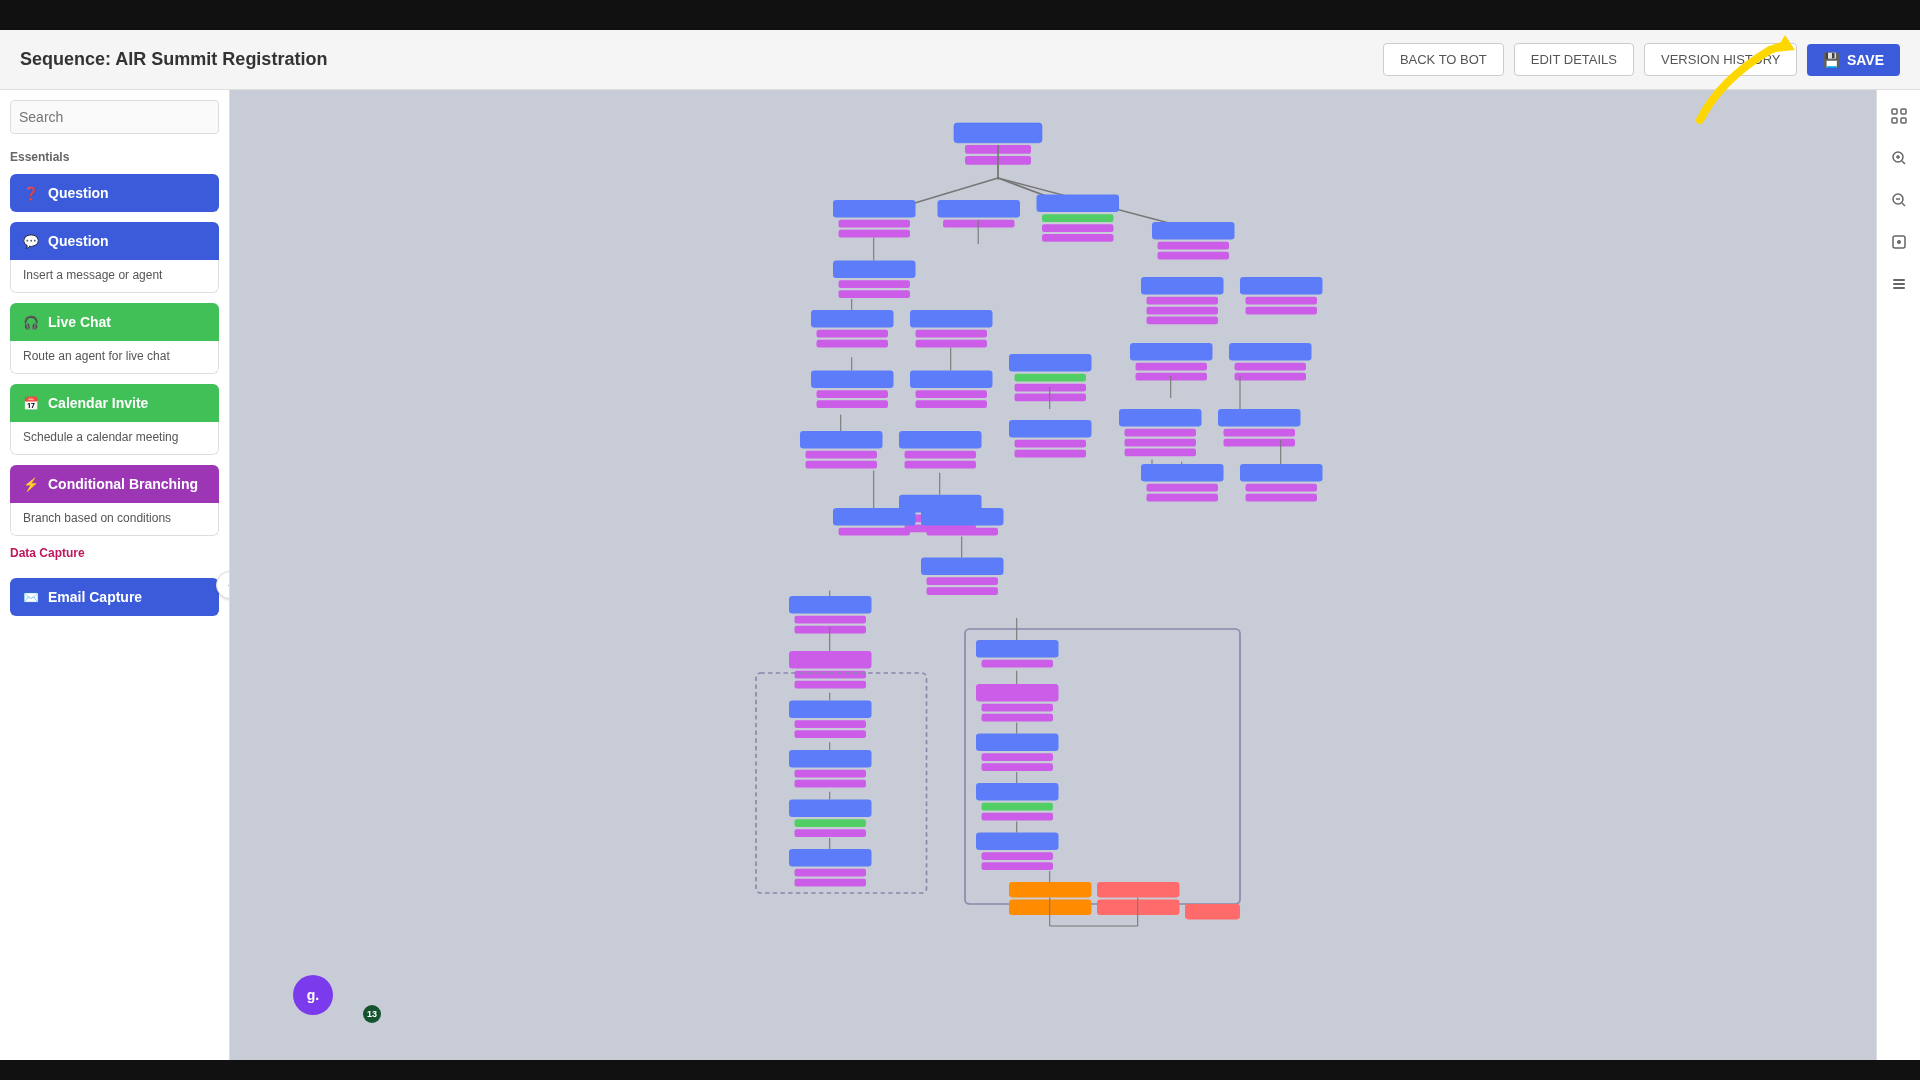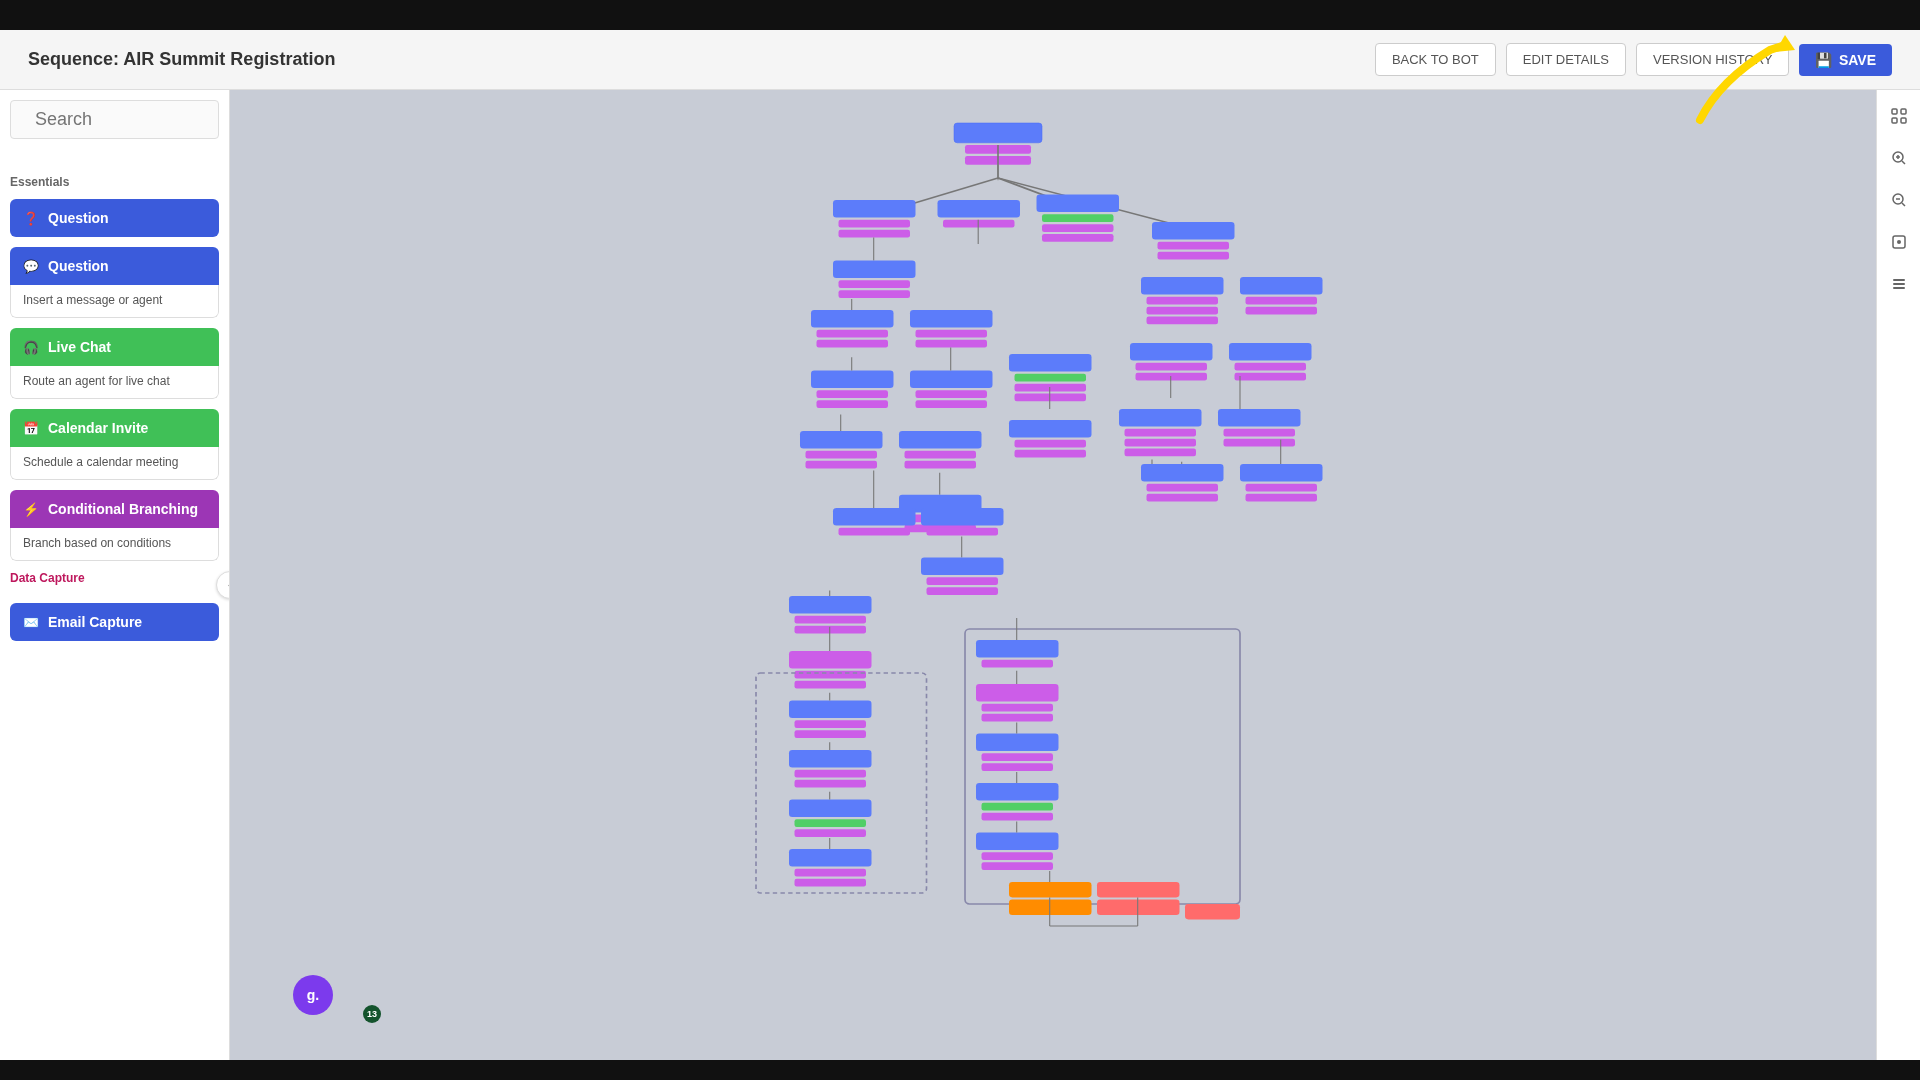--- a/index.html
+++ b/index.html
@@ -20,21 +20,21 @@
     }
 
     
     .header {
       width: 100%;
       height: 60px;
       background: #f5f5f5;
       display: flex;
       align-items: center;
       justify-content: space-between;
-      padding: 0 28px;
+      padding: 0 20px;
       border-bottom: 1px solid #ddd;
     }
 
     .header-title {
       font-size: 18px;
       font-weight: 600;
       color: #333;
     }
 
     .header-buttons {
@@ -82,37 +82,37 @@
       background: white;
       border-right: 1px solid #ddd;
       overflow-y: auto;
       overflow-x: hidden;
       padding: 10px;
       position: relative;
     }
 
     .search-input {
       width: 100%;
-      padding: 8px 24px;
+      padding: 8px 8px;
       border: 1px solid #ddd;
       border-radius: 4px;
-      font-size: 18px;
+      font-size: 14px;
       color: #999;
       margin-bottom: 16px;
       outline: none;
       background: #fafafa;
     }
 
     .section-label {
       font-size: 12px;
       font-weight: 700;
       color: #666;
       text-transform: none;
       margin-bottom: 10px;
-      margin-top: 20px;
+      margin-top: 0;
     }
 
     .card {
       border-radius: 6px;
       margin-bottom: 10px;
       overflow: hidden;
       cursor: pointer;
     }
 
     .card-header {

